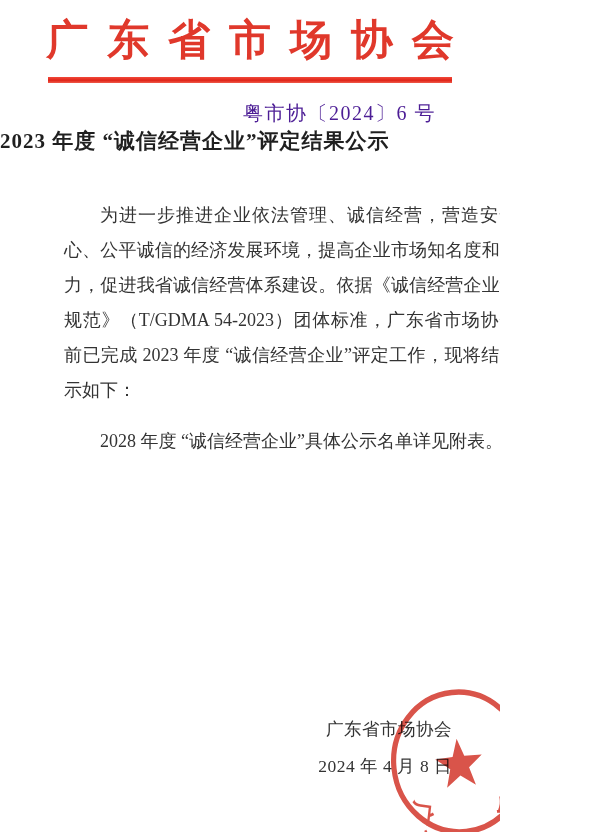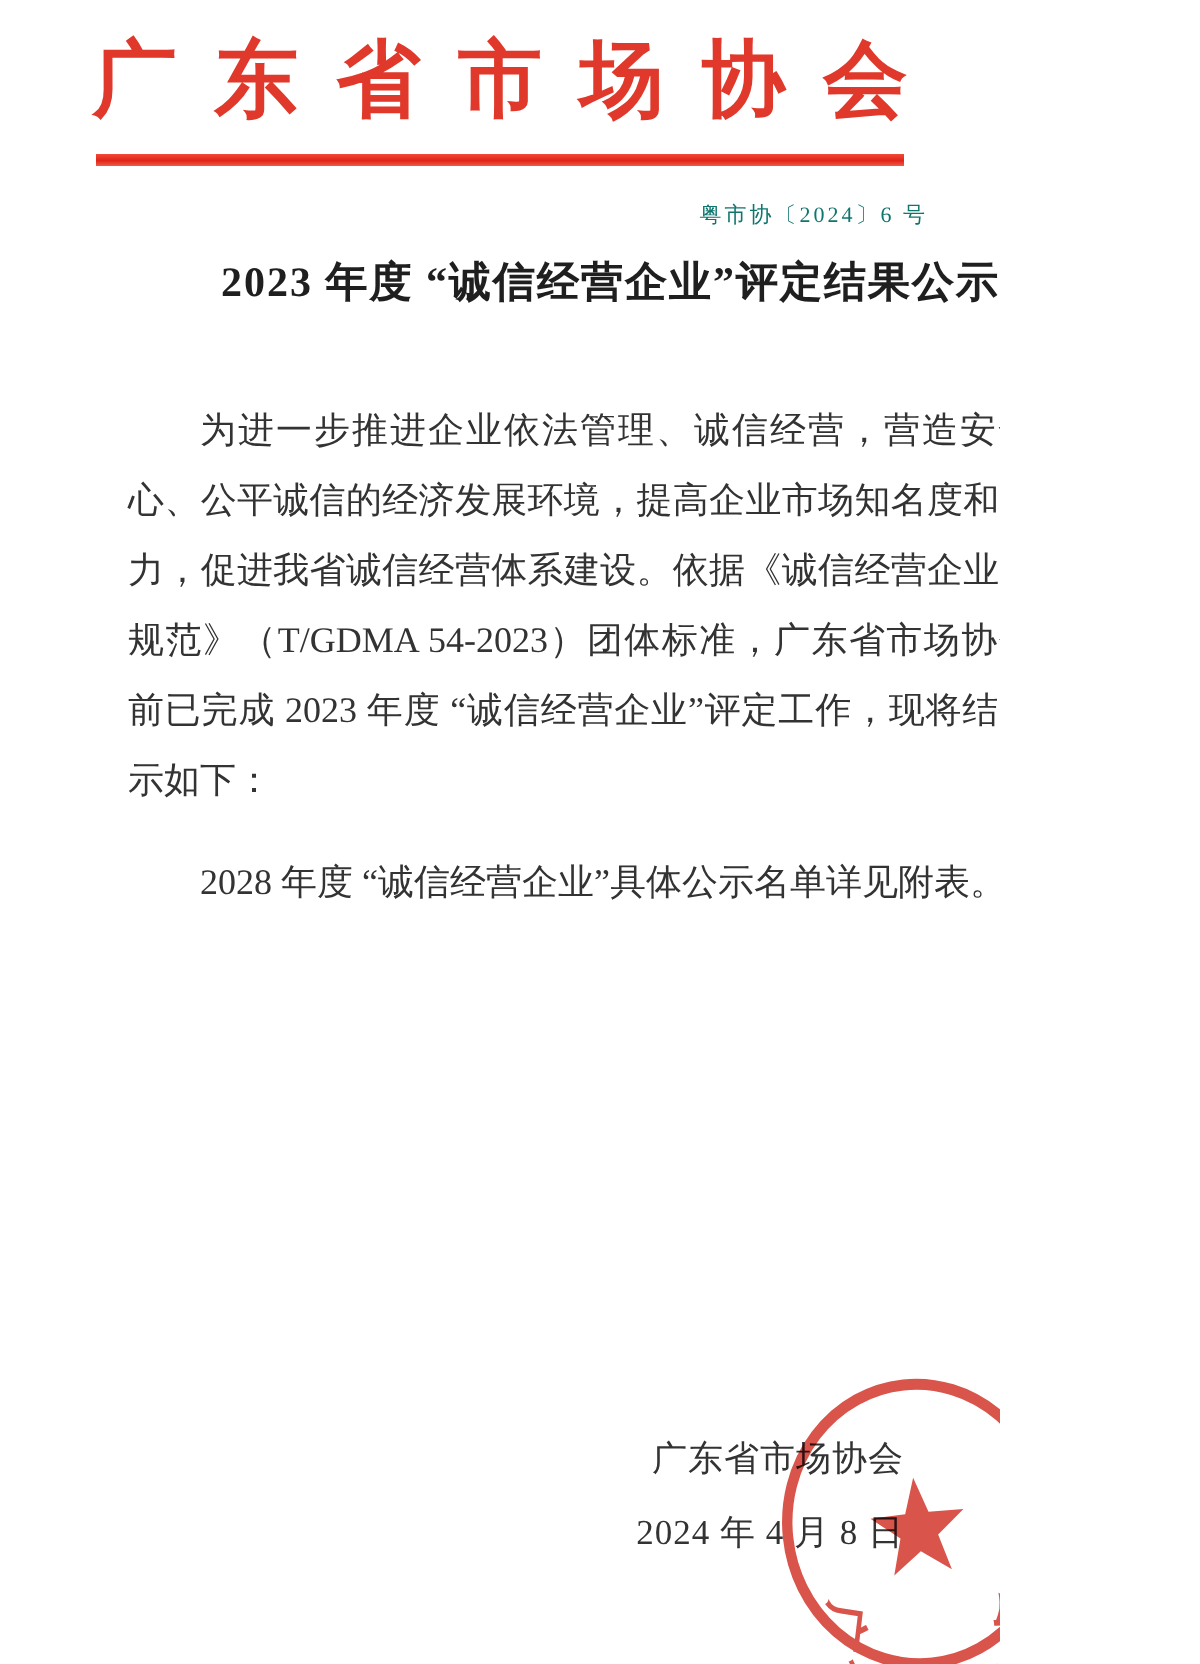--- a/index.html
+++ b/index.html
@@ -23,29 +23,29 @@
     white-space: nowrap;
   }
   .red-rule {
     position: absolute;
     top: 77px; left: 48px; right: 48px;
     height: 6px;
     background: linear-gradient(to bottom, #f2493a 0%, #e02418 55%, #ef5a4a 100%);
   }
   .doc-number {
     position: absolute;
-    top: 100px; right: 36px;
-    font-size: 11px;
-    color: #0f766e;
+    top: 100px; right: 64px;
+    font-size: 20px;
+    color: #4c1d95;
     letter-spacing: 1.5px;
   }
   .doc-title {
     position: absolute;
     top: 127px; left: 0; right: 0;
-    text-align: right;
+    text-align: left;
     font-size: 21px;
     font-weight: bold;
     color: #1f1f1f;
     letter-spacing: 1px;
   }
   .doc-body {
     position: absolute;
     top: 182px; left: 48px;
     width: 504px;
     font-size: 18px;

